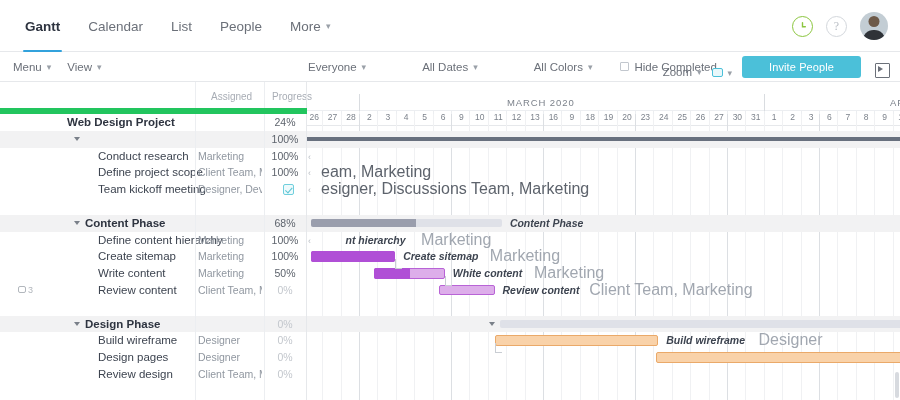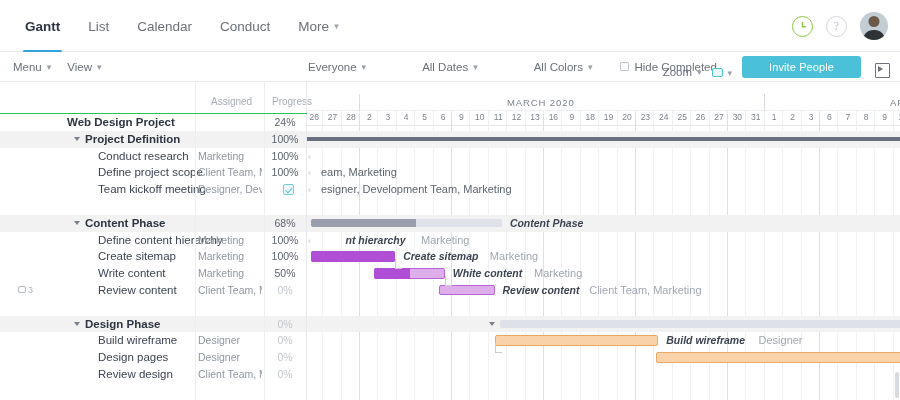--- a/index.html
+++ b/index.html
@@ -90,21 +90,21 @@
 
   
   #gantt { position: relative; width: 900px; height: 318px; overflow: hidden; }
 
   
   #leftpane {
     position: absolute; left: 0; top: 0; width: 307px; height: 318px;
     background: #fff; z-index: 6;
   }
   #colhead {
-    position: relative; height: 32px; border-bottom: 1px solid #22c55e;
+    position: relative; height: 32px; border-bottom: 6px solid #22c55e;
     background: #fff;
   }
   .colhead-lbl {
     position: absolute; bottom: 6px; font-size: 10px; color: #a8adb5;
   }
   #ch-assigned { left: 211px; }
   #ch-progress { left: 272px; }
   .vline { position: absolute; top: 0; bottom: 0; width: 1px; background: #eceef1; }
   #vl1 { left: 195px; }
   #vl2 { left: 264px; }
@@ -194,21 +194,21 @@
   .orange { background: #f9d2a9; border-color: #eaa969; }
   .dark-sum { background: #68707e; height: 4px; top: 6px; border-radius: 1px; }
 
   .blabel {
     position: absolute; top: 0; height: 16.8px; line-height: 16.8px;
     font-size: 10.5px; font-style: italic; font-weight: bold; color: #3d4450;
     white-space: nowrap;
   }
   .bassign {
     position: absolute; top: 0; height: 16.8px; line-height: 16.8px;
-    font-size: 11px; color: #a1a7b0; white-space: nowrap;
+    font-size: 16px; color: #a1a7b0; white-space: nowrap;
   }
   .clip-arrow {
     position: absolute; top: 4px; font-size: 9px; color: #b7bcc3;
   }
   .tri-left {
     position: absolute; top: 6.5px;
     border-left: 3.6px solid transparent; border-right: 3.6px solid transparent;
     border-top: 4.2px solid #7a8089;
   }
   #vscroll {
@@ -218,27 +218,27 @@
 </style>
 </head>
 <body>
 
 <div id="topnav">
   <div id="navtabs">
     <div class="navtab active">
         <span>Gantt</span>
       </div>
     <div class="navtab">
+        <span>Calendar</span>
+      </div>
+    <div class="navtab">
         <span>List</span>
       </div>
     <div class="navtab">
-        <span>Calendar</span>
-      </div>
-    <div class="navtab">
-        <span>Conduct</span>
+        <span>People</span>
       </div>
     <div class="navtab">
         <span>More</span>
         <span class="caret">▾</span>
       </div>
   </div>
   <div id="navright">
     <div class="circ-icon clock-ic">
       <svg width="13" height="13" viewBox="0 0 12 12">
           <path d="M6 2.6v3.6h2.6" stroke="#8cc63f" stroke-width="1.3" fill="none" stroke-linecap="round"></path>
@@ -412,21 +412,21 @@
         </div>
         <div class="trow">
           <div class="clip-arrow" style="left: 1px;">‹</div>
         </div>
         <div class="trow">
           <div class="clip-arrow" style="left: 1px;">‹</div>
           <div class="bassign" style="left: 14px; color: rgb(93, 99, 108);">eam, Marketing</div>
         </div>
         <div class="trow">
           <div class="clip-arrow" style="left: 1px;">‹</div>
-          <div class="bassign" style="left: 14px; color: rgb(93, 99, 108);">esigner, Development Team, Marketing</div>
+          <div class="bassign" style="left: 14px; color: rgb(93, 99, 108);">esigner, Discussions Team, Marketing</div>
         </div>
         <div class="trow"></div>
         <div class="trow summary">
           <div class="bar bar-sum" style="left: 4.44px; width: 190.44px;">
             <div class="fill" style="width: 55%;"></div>
           </div>
           <div class="blabel" style="left: 202.88px;">Content Phase</div>
         </div>
         <div class="trow">
           <div class="clip-arrow" style="left: 1px;">‹</div>
@@ -481,21 +481,20 @@
       <div class="vline" id="vl2"></div>
       <div class="vline" id="vl3"></div>
     </div>
     <div id="rows">
         <div class="row lvl0">
           <div class="r-name">Web Design Project</div>
           <div class="r-prog">24%</div>
         </div>
         <div class="row lvl1 summary">
           <div class="tri"></div>
-          <div class="r-name">Project Definition</div>
           <div class="r-prog">100%</div>
         </div>
         <div class="row lvl2">
           <div class="r-name">Conduct research</div>
           <div class="r-assigned">Marketing</div>
           <div class="r-prog">100%</div>
         </div>
         <div class="row lvl2">
           <div class="r-name">Define project scope</div>
           <div class="r-assigned">Client Team, Market</div>

